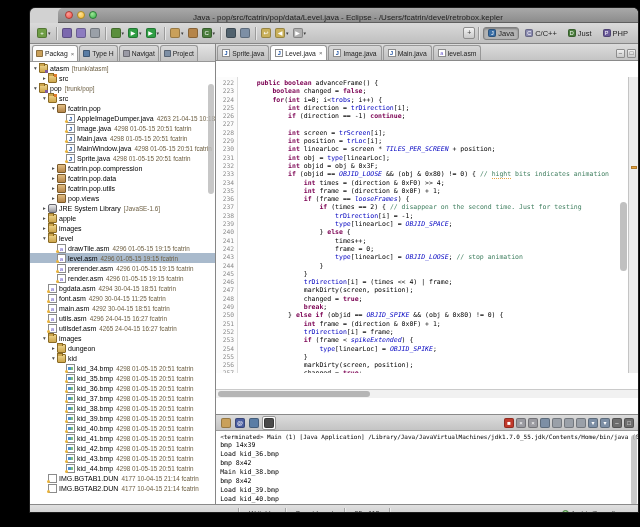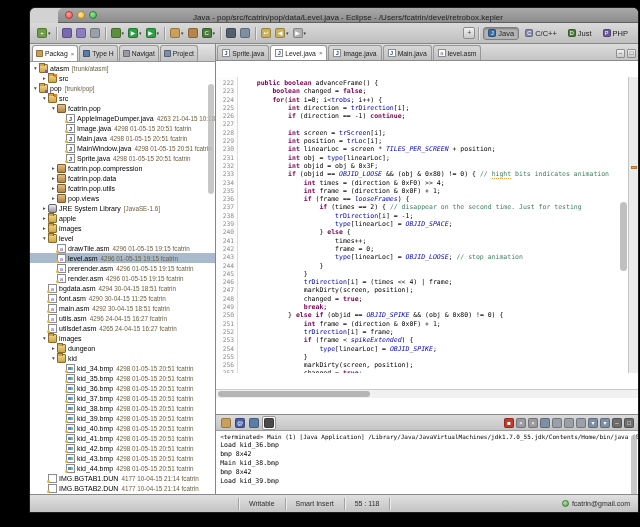--- a/index.html
+++ b/index.html
@@ -634,25 +634,27 @@
                 <span class="con-ic" style="background: rgb(154, 160, 168);"></span>
                 <span class="con-ic" style="background: rgb(125, 143, 165);">▾</span>
                 <span class="con-ic" style="background: rgb(125, 143, 165);">▾</span>
                 <span class="con-ic" style="background: rgb(110, 110, 110);">–</span>
                 <span class="con-ic" style="background: rgb(110, 110, 110);">□</span>
               </div>
           </div>
           <div class="console-body">
             <div class="con-title">&lt;terminated&gt; Main (1) [Java Application] /Library/Java/JavaVirtualMachines/jdk1.7.0_55.jdk/Contents/Home/bin/java (01-05-2015 23:50:49)</div>
             <div>
+                <div class="con-line">bmp 14x39</div>
                 <div class="con-line">Load kid_36.bmp</div>
                 <div class="con-line">bmp 8x42</div>
                 <div class="con-line">Main kid_38.bmp</div>
                 <div class="con-line">bmp 8x42</div>
                 <div class="con-line">Load kid_39.bmp</div>
+                <div class="con-line">Load kid_40.bmp</div>
               </div>
             <div class="con-vscroll"></div>
           </div>
         </div>
       </div>
     </div>
 
     <div class="statusbar">
       <div class="sb-spacer"></div>
       <span class="sb-sep"></span>

